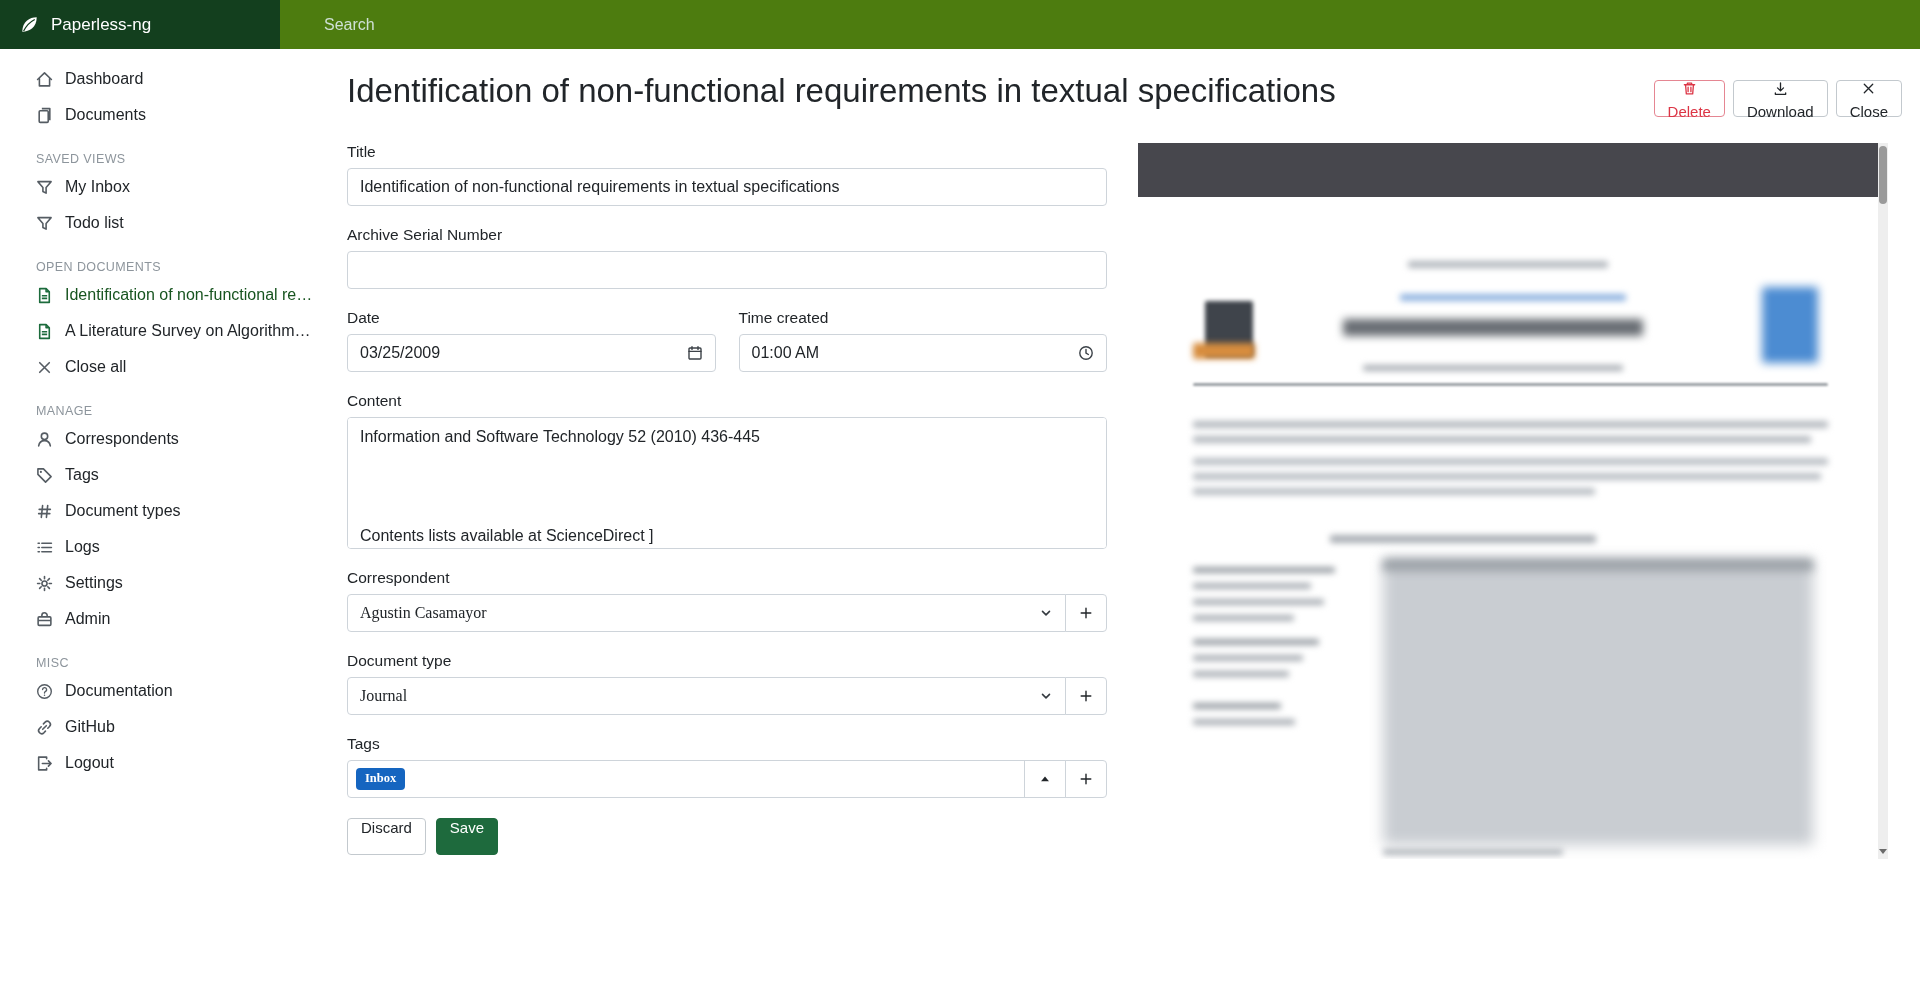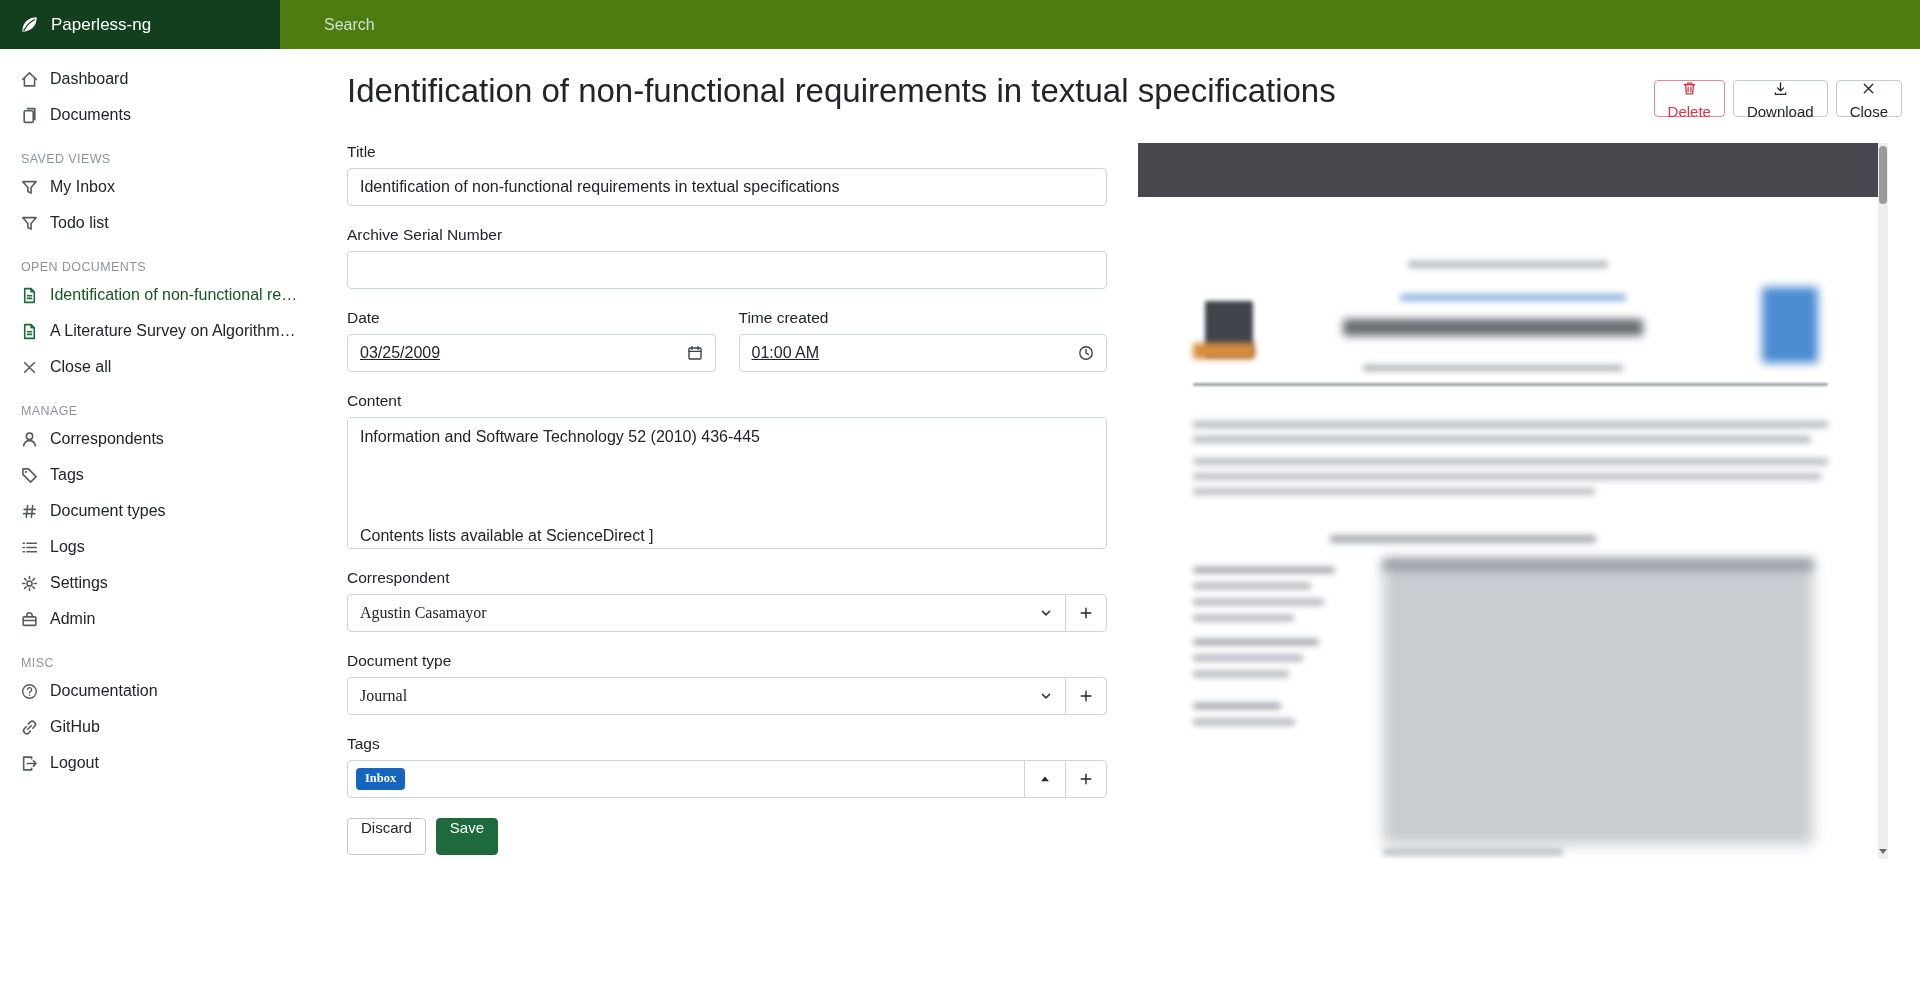--- a/index.html
+++ b/index.html
@@ -10,21 +10,21 @@
   .topbar { position:fixed; top:0; left:0; width:1920px; height:49px; display:flex; z-index:50; }
   .brand { width:280px; background:#133f1e; color:#fff; display:flex; align-items:center;
     gap:11px; padding-left:19px; font-size:17px; flex:none; cursor:pointer; }
   .brand .logo { width:21px; height:21px; display:flex; }
   .searchwrap { flex:1; background:#4d7c0f; display:flex; align-items:center; }
   .search-input { width:100%; height:100%; background:transparent; border:none; outline:none;
     color:#fff; font-size:16px; padding-left:44px; font-family:inherit; }
   .search-input::placeholder { color:#cfe0d5; opacity:1; }
 
   
-  .sidebar { position:fixed; top:49px; left:1px; width:320px; bottom:0; background:#fff;
+  .sidebar { position:fixed; top:49px; left:16px; width:320px; bottom:0; background:#fff;
     border-right:1px solid #e4e7e9; padding-top:12px; overflow:hidden; }
   .nav-item { display:flex; align-items:center; gap:12px; padding:9px 20px; font-size:16px;
     color:#212529; cursor:pointer; }
   .nav-item .icon { width:17px; height:17px; color:#555c63; flex:none; display:flex; }
   .nav-item .lbl { white-space:nowrap; overflow:hidden; text-overflow:ellipsis; }
   .nav-item.active-doc { color:#17541f; }
   .nav-item.active-doc .icon { color:#1c6b3c; }
   .nav-item.opendoc .icon { color:#1c6b3c; }
   .section-header { margin:19px 0 3px; padding:0 20px; font-size:12.5px; color:#8d959c;
     letter-spacing:.4px; }
@@ -48,21 +48,21 @@
   
   .form-col { width:760px; flex:none; }
   .form-group { margin-bottom:20px; }
   .form-label { display:block; font-size:15.5px; margin-bottom:7px; color:#212529; }
   .form-control { width:100%; height:38px; border:1px solid #ced4da; border-radius:4px;
     padding:0 12px; font-size:16px; color:#212529; background:#fff; font-family:inherit;
     outline:none; display:flex; align-items:center; }
   input.form-control { display:block; line-height:36px; }
   .form-row { display:flex; gap:23px; }
   .half { flex:1; }
-  .with-icon { justify-content:space-between; cursor:default;text-decoration:underline; }
+  .with-icon { justify-content:space-between; cursor:default; }
   .with-icon .icon { width:16px; height:16px; color:#3c4248; display:flex; cursor:pointer; }
   textarea.form-control { height:132px; padding:7px 12px; line-height:1.55; resize:none;
     overflow-y:scroll; display:block; }
   .input-group { display:flex; }
   .input-group .grow { flex:1; border-top-right-radius:0; border-bottom-right-radius:0;font-family:Liberation Serif, serif; }
   .btn-append { width:42px; height:38px; border:1px solid #ced4da; background:#fff;
     margin-left:-1px; display:flex; align-items:center; justify-content:center;
     cursor:pointer; border-radius:0; color:#212529; }
   .btn-append:last-child { border-radius:0 4px 4px 0; }
   .btn-append .icon { width:14px; height:14px; display:flex; }

